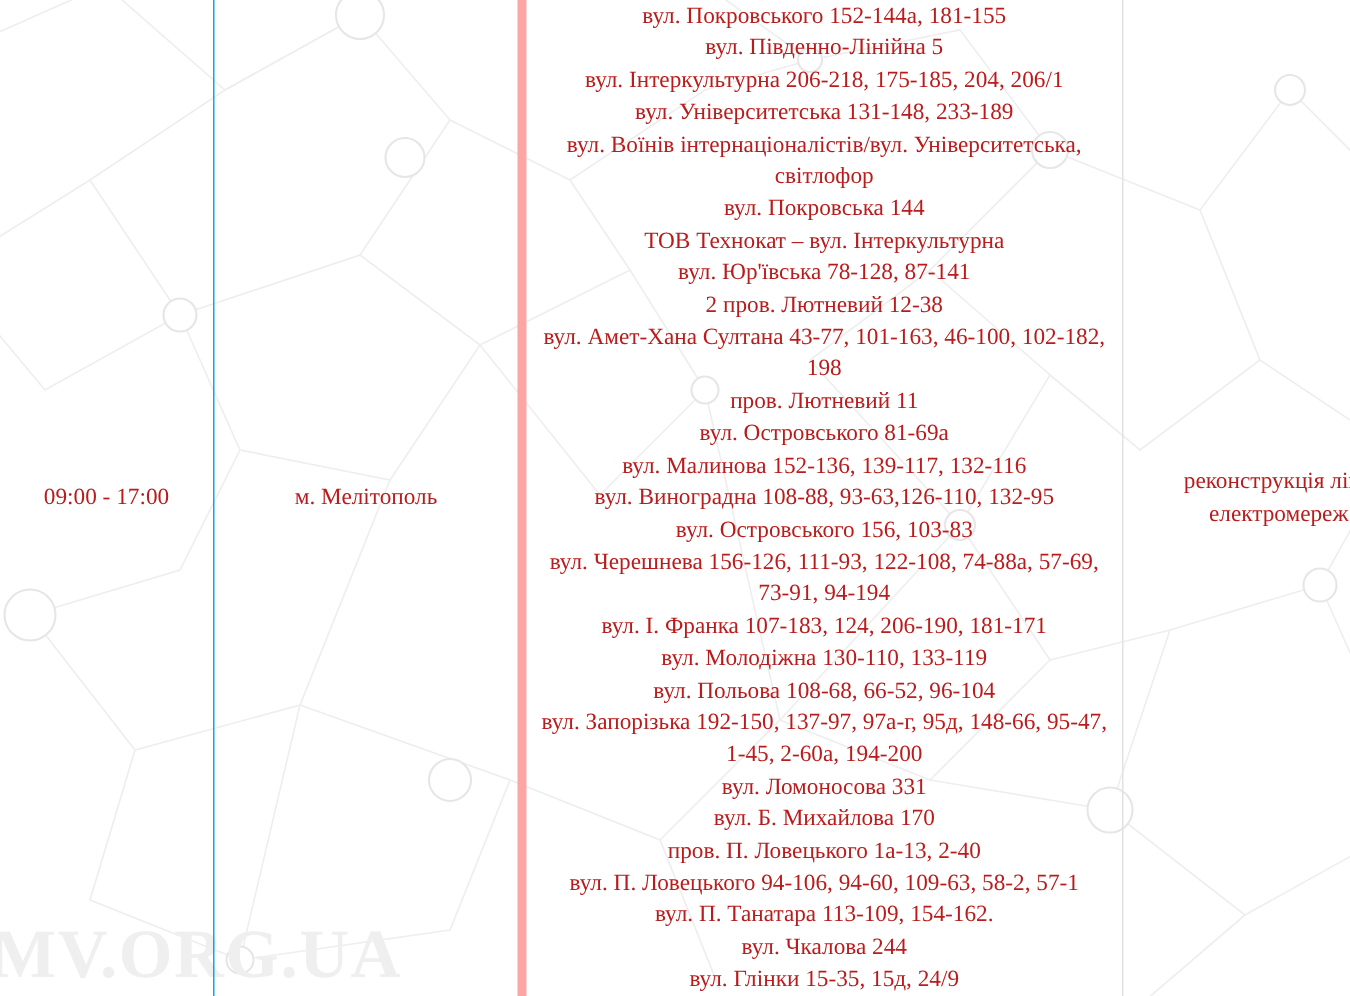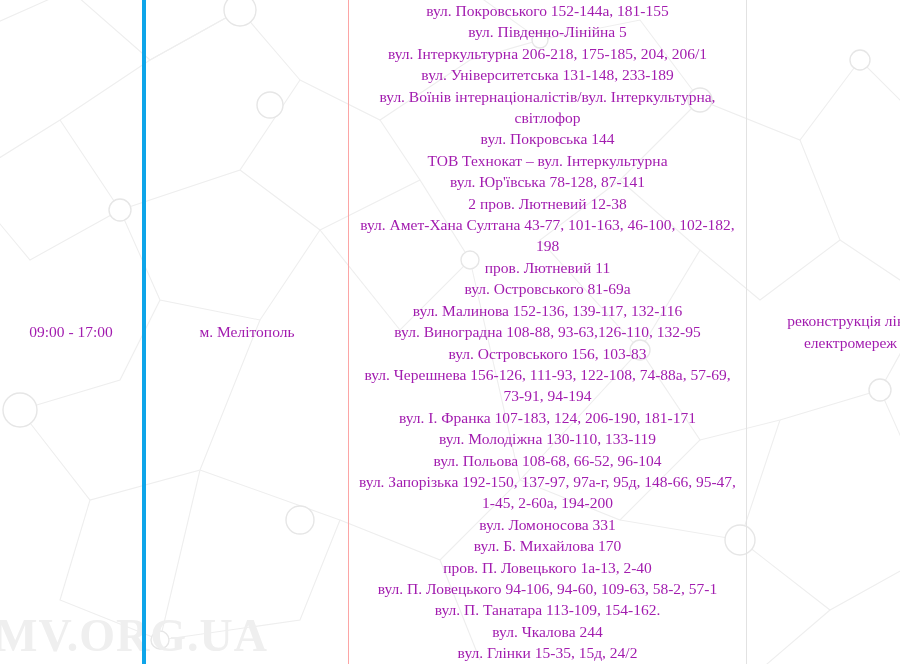--- a/index.html
+++ b/index.html
@@ -48,25 +48,25 @@
     width: 900px;
     border-collapse: collapse;
     table-layout: fixed;
   }
   .schedule-table td {
     vertical-align: middle;
     text-align: center;
     font-size: 15.5px;
     line-height: 21.4px;
     padding: 0 6px;
-    color: #a21caf;
+    color: #b91c1c;
     background: transparent;
   }
-  .col-time   { width: 130px; border-right: 4px solid #0ea5e9; }
-  .col-city   { width: 190px; border-right: 1px solid #fca5a5; }
+  .col-time   { width: 130px; border-right: 1px solid #0ea5e9; }
+  .col-city   { width: 190px; border-right: 6px solid #fca5a5; }
   .col-street { width: 385px; border-right: 1px solid #e2e2e2; }
   .col-reason { width: 195px; }
 
   .street-lines > div {
     white-space: normal;
   }
 </style>
 </head>
 <body>
 
@@ -120,21 +120,21 @@
   <tbody>
     <tr>
       <td class="col-time">09:00 - 17:00</td>
       <td class="col-city">м. Мелітополь</td>
       <td class="col-street">
         <div class="street-lines">
           <div>вул. Покровського 152-144а, 181-155</div>
           <div>вул. Південно-Лінійна 5</div>
           <div>вул. Інтеркультурна 206-218, 175-185, 204, 206/1</div>
           <div>вул. Університетська 131-148, 233-189</div>
-          <div>вул. Воїнів інтернаціоналістів/вул. Інтеркультурна, світлофор</div>
+          <div>вул. Воїнів інтернаціоналістів/вул. Університетська, світлофор</div>
           <div>вул. Покровська 144</div>
           <div>ТОВ Технокат – вул. Інтеркультурна</div>
           <div>вул. Юр'ївська 78-128, 87-141</div>
           <div>2 пров. Лютневий 12-38</div>
           <div>вул. Амет-Хана Султана 43-77, 101-163, 46-100, 102-182, 198</div>
           <div>пров. Лютневий 11</div>
           <div>вул. Островського 81-69а</div>
           <div>вул. Малинова 152-136, 139-117, 132-116</div>
           <div>вул. Виноградна 108-88, 93-63,126-110, 132-95</div>
           <div>вул. Островського 156, 103-83</div>
@@ -142,19 +142,19 @@
           <div>вул. І. Франка 107-183, 124, 206-190, 181-171</div>
           <div>вул. Молодіжна 130-110, 133-119</div>
           <div>вул. Польова 108-68, 66-52, 96-104</div>
           <div>вул. Запорізька 192-150, 137-97, 97а-г, 95д, 148-66, 95-47, 1-45, 2-60а, 194-200</div>
           <div>вул. Ломоносова 331</div>
           <div>вул. Б. Михайлова 170</div>
           <div>пров. П. Ловецького 1а-13, 2-40</div>
           <div>вул. П. Ловецького 94-106, 94-60, 109-63, 58-2, 57-1</div>
           <div>вул. П. Танатара 113-109, 154-162.</div>
           <div>вул. Чкалова 244</div>
-          <div>вул. Глінки 15-35, 15д, 24/2</div>
+          <div>вул. Глінки 15-35, 15д, 24/9</div>
         </div>
       </td>
       <td class="col-reason">реконструкція лінії електромереж</td>
     </tr>
   </tbody>
 </table>
 
 </body></html>

